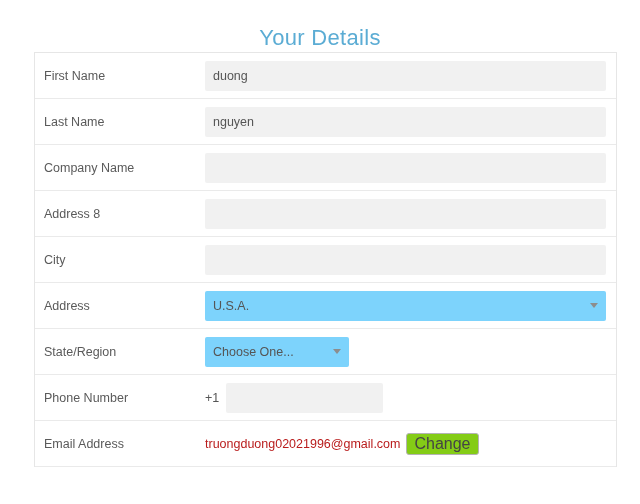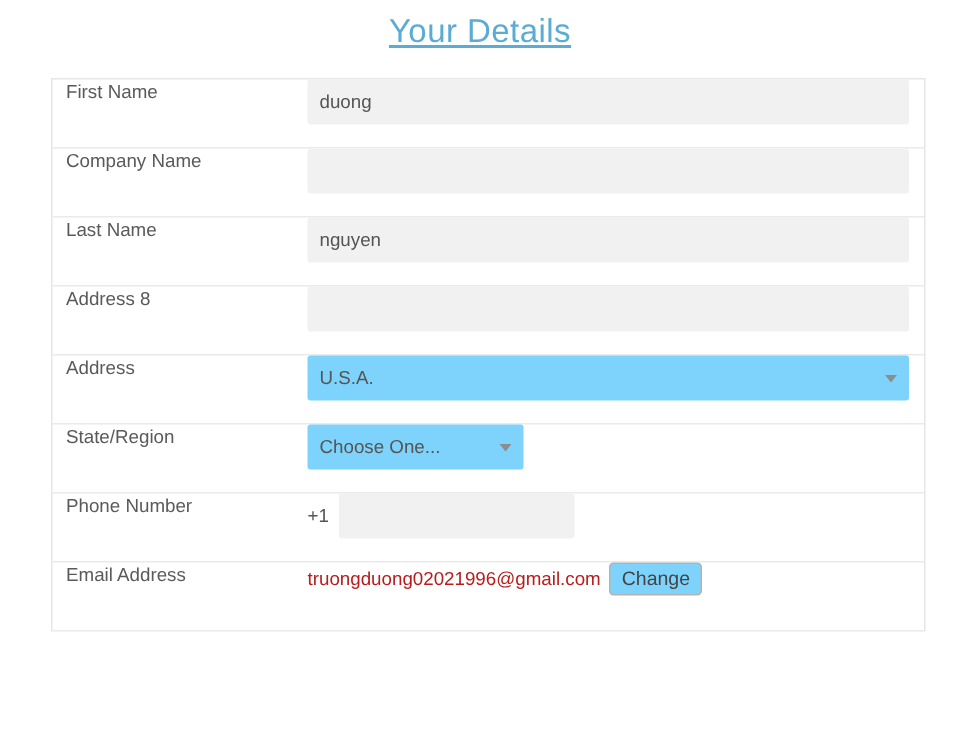--- a/index.html
+++ b/index.html
@@ -14,40 +14,39 @@
     overflow: hidden;
     color: #555555;
   }
 
   .page-title {
     text-align: center;
     color: #5bacd4;
     font-size: 22px;
     font-weight: 400;
     letter-spacing: 0.3px;
-    margin: 0;
+    margin: 17px;
     padding-top: 7px;
     line-height: 28px;
-    text-decoration: underline;
   }
 
   .details-table {
     position: absolute;
     left: 34px;
     top: 52px;
     width: 583px;
     border: 1px solid #e6e6e6;
     border-bottom: none;
     box-sizing: border-box;
     background: #ffffff;
   }
 
   .row {
     display: flex;
-    align-items: flex-start;
+    align-items: center;
     height: 46px;
     border-bottom: 1px solid #eaeaea;
     box-sizing: border-box;
     padding: 0 0 0 9px;
   }
 
   .row-label {
     width: 161px;
     flex: 0 0 161px;
     font-size: 12.5px;
@@ -127,23 +126,23 @@
 
   .email-value {
     font-size: 12.5px;
     color: #b91c1c;
     white-space: nowrap;
   }
 
   .change-button {
     margin-left: 6px;
     font-family: "Liberation Sans", sans-serif;
-    font-size: 13px;
+    font-size: 16px;
     color: #444444;
-    background: #7dd3fc;
+    background: #84cc16;
     border: 1px solid #b3b3b3;
     border-radius: 3px;
     padding: 2px 7px 3px 7px;
     line-height: 15px;
     cursor: pointer;
   }
 </style>
 </head>
 <body>
 
@@ -152,41 +151,47 @@
 <div class="details-table">
 
   <div class="row">
     <div class="row-label">First Name</div>
     <div class="row-field">
       <div class="text-input">duong</div>
     </div>
   </div>
 
   <div class="row">
+    <div class="row-label">Last Name</div>
+    <div class="row-field">
+      <div class="text-input">nguyen</div>
+    </div>
+  </div>
+
+  <div class="row">
     <div class="row-label">Company Name</div>
     <div class="row-field">
       <div class="text-input"></div>
     </div>
   </div>
 
   <div class="row">
-    <div class="row-label">Last Name</div>
-    <div class="row-field">
-      <div class="text-input">nguyen</div>
-    </div>
-  </div>
-
-  <div class="row">
     <div class="row-label">Address 8</div>
     <div class="row-field">
       <div class="text-input"></div>
     </div>
   </div>
 
 
+  <div class="row">
+    <div class="row-label">City</div>
+    <div class="row-field">
+      <div class="text-input"></div>
+    </div>
+  </div>
 
   <div class="row">
     <div class="row-label">Address</div>
     <div class="row-field">
       <div class="select-box full">
         <span class="select-value">U.S.A.</span>
         <span class="caret"></span>
       </div>
     </div>
   </div>

